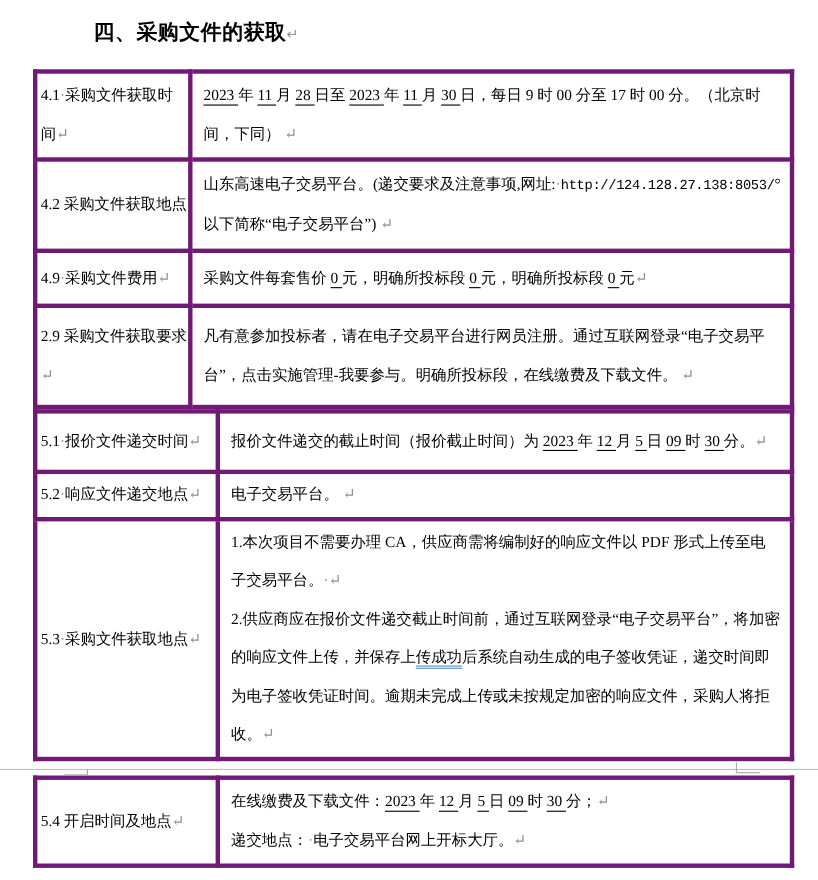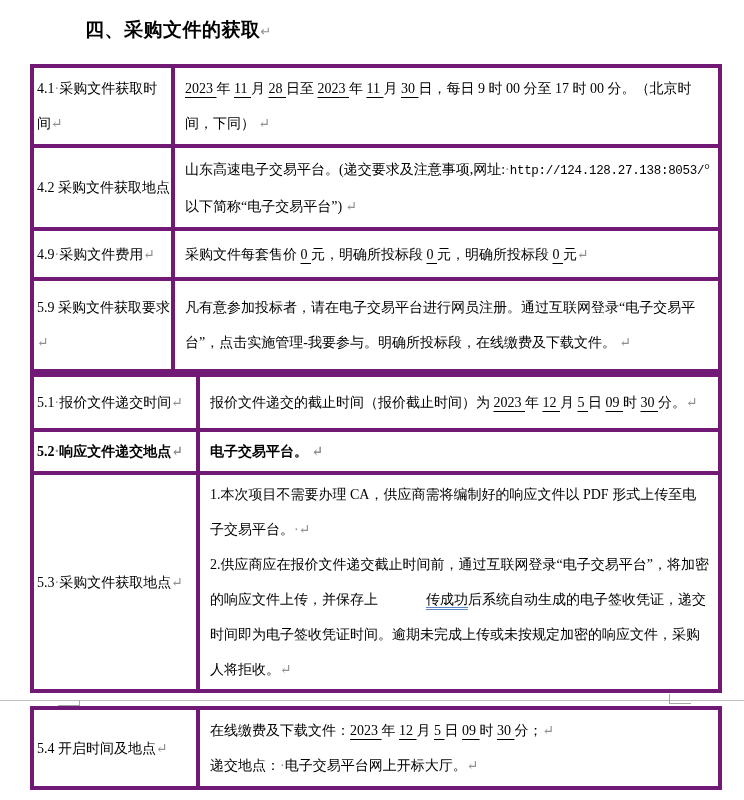--- a/index.html
+++ b/index.html
@@ -27,21 +27,21 @@
     overflow:hidden;
   }
   td.lab{padding:2px 1px 2px 3px;word-break:break-all;}
   td.con{padding:2px 8px 2px 10px;word-break:break-all;}
   .para{margin:0;}
 
   .u{text-decoration:underline;text-decoration-thickness:1px;text-underline-offset:4px;}
   .du{
     text-decoration:underline;text-decoration-style:double;
     text-decoration-color:var(--grammar,#5b87c5);
-    text-decoration-thickness:1px;text-underline-offset:3px;margin-left:48px;
+    text-decoration-thickness:1px;text-underline-offset:3px;
   }
   .mark{color:var(--markgray,#8f8f8f);}
   .mono{font-family:"Liberation Mono","DejaVu Sans Mono",monospace;font-size:12.5px;letter-spacing:-0.3px;}
 
   .pb{position:relative;height:13px;width:744px;margin-left:-30px;}
   .pb .line{position:absolute;left:0;top:7px;width:744px;height:1px;background:var(--pbline,#bdbdbd);}
   .pb .lc-v{position:absolute;left:79px;top:7px;width:1px;height:6px;background:#a6a6a6;}
   .pb .lc-h{position:absolute;left:58px;top:12px;width:22px;height:1px;background:#a6a6a6;}
   .pb .rc-v{position:absolute;left:669px;top:1px;width:1px;height:9px;background:#a6a6a6;}
   .pb .rc-h{position:absolute;left:669px;top:10px;width:22px;height:1px;background:#a6a6a6;}
@@ -72,42 +72,42 @@
               <div class="para"><span>山东高速电子交易平台。(递交要求及注意事项,网址:</span><span class="mark">·</span><span class="mono">http://124.128.27.138:8053/</span><span>° 以下简称“电子交易平台”) </span><span class="mark">↵</span></div>
             </td>
           </tr>
           <tr style="height: 50px;">
             <td class="lab"><span>4.9</span><span class="mark">·</span><span>采购文件费用</span><span class="mark">↵</span></td>
             <td class="con">
               <div class="para"><span>采购文件每套售价 </span><span class="u">0 </span><span>元，明确所投标段 </span><span class="u">0 </span><span>元，明确所投标段 </span><span class="u">0 </span><span>元</span><span class="mark">↵</span></div>
             </td>
           </tr>
           <tr style="height: 92px;">
-            <td class="lab"><span>5.9 采购文件获取要求</span><span class="mark">↵</span></td>
+            <td class="lab"><span>2.9 采购文件获取要求</span><span class="mark">↵</span></td>
             <td class="con">
               <div class="para"><span>凡有意参加投标者，请在电子交易平台进行网员注册。通过互联网登录“电子交易平台”，点击实施管理-我要参与。明确所投标段，在线缴费及下载文件。</span><span class="mark"> ↵</span></div>
             </td>
           </tr>
         </tbody>
     </table>
 
 
     <table class="doc">
       <colgroup>
           <col class="lab" style="width: 166px;">
           <col class="con">
         </colgroup>
       <tbody>
           <tr style="height: 55px; border-radius: 23px;">
             <td class="lab"><span>5.1</span><span class="mark">·</span><span>报价文件递交时间</span><span class="mark">↵</span></td>
             <td class="con">
               <div class="para"><span>报价文件递交的截止时间（报价截止时间）为 </span><span class="u">2023 </span><span>年 </span><span class="u">12 </span><span>月 </span><span class="u">5 </span><span>日 </span><span class="u">09 </span><span>时 </span><span class="u">30 </span><span>分。</span><span class="mark">↵</span></div>
             </td>
           </tr>
-          <tr style="height: 34px; font-weight: bold;">
+          <tr style="height: 34px;">
             <td class="lab"><span>5.2</span><span class="mark">·</span><span>响应文件递交地点</span><span class="mark">↵</span></td>
             <td class="con">
               <div class="para"><span>电子交易平台。</span><span class="mark"> ↵</span></div>
             </td>
           </tr>
           <tr style="height: 175px;">
             <td class="lab"><span>5.3</span><span class="mark">·</span><span>采购文件获取地点</span><span class="mark">↵</span></td>
             <td class="con">
               <div class="para"><span>1.本次项目不需要办理 CA，供应商需将编制好的响应文件以 PDF 形式上传至电子交易平台。</span><span class="mark">·↵</span></div>
               <div class="para"><span>2.供应商应在报价文件递交截止时间前，通过互联网登录“电子交易平台”，将加密的响应文件上传，并保存上</span><span class="du">传成功</span><span>后系统自动生成的电子签收凭证，递交时间即为电子签收凭证时间。逾期未完成上传或未按规定加密的响应文件，采购人将拒收。</span><span class="mark">↵</span></div>

